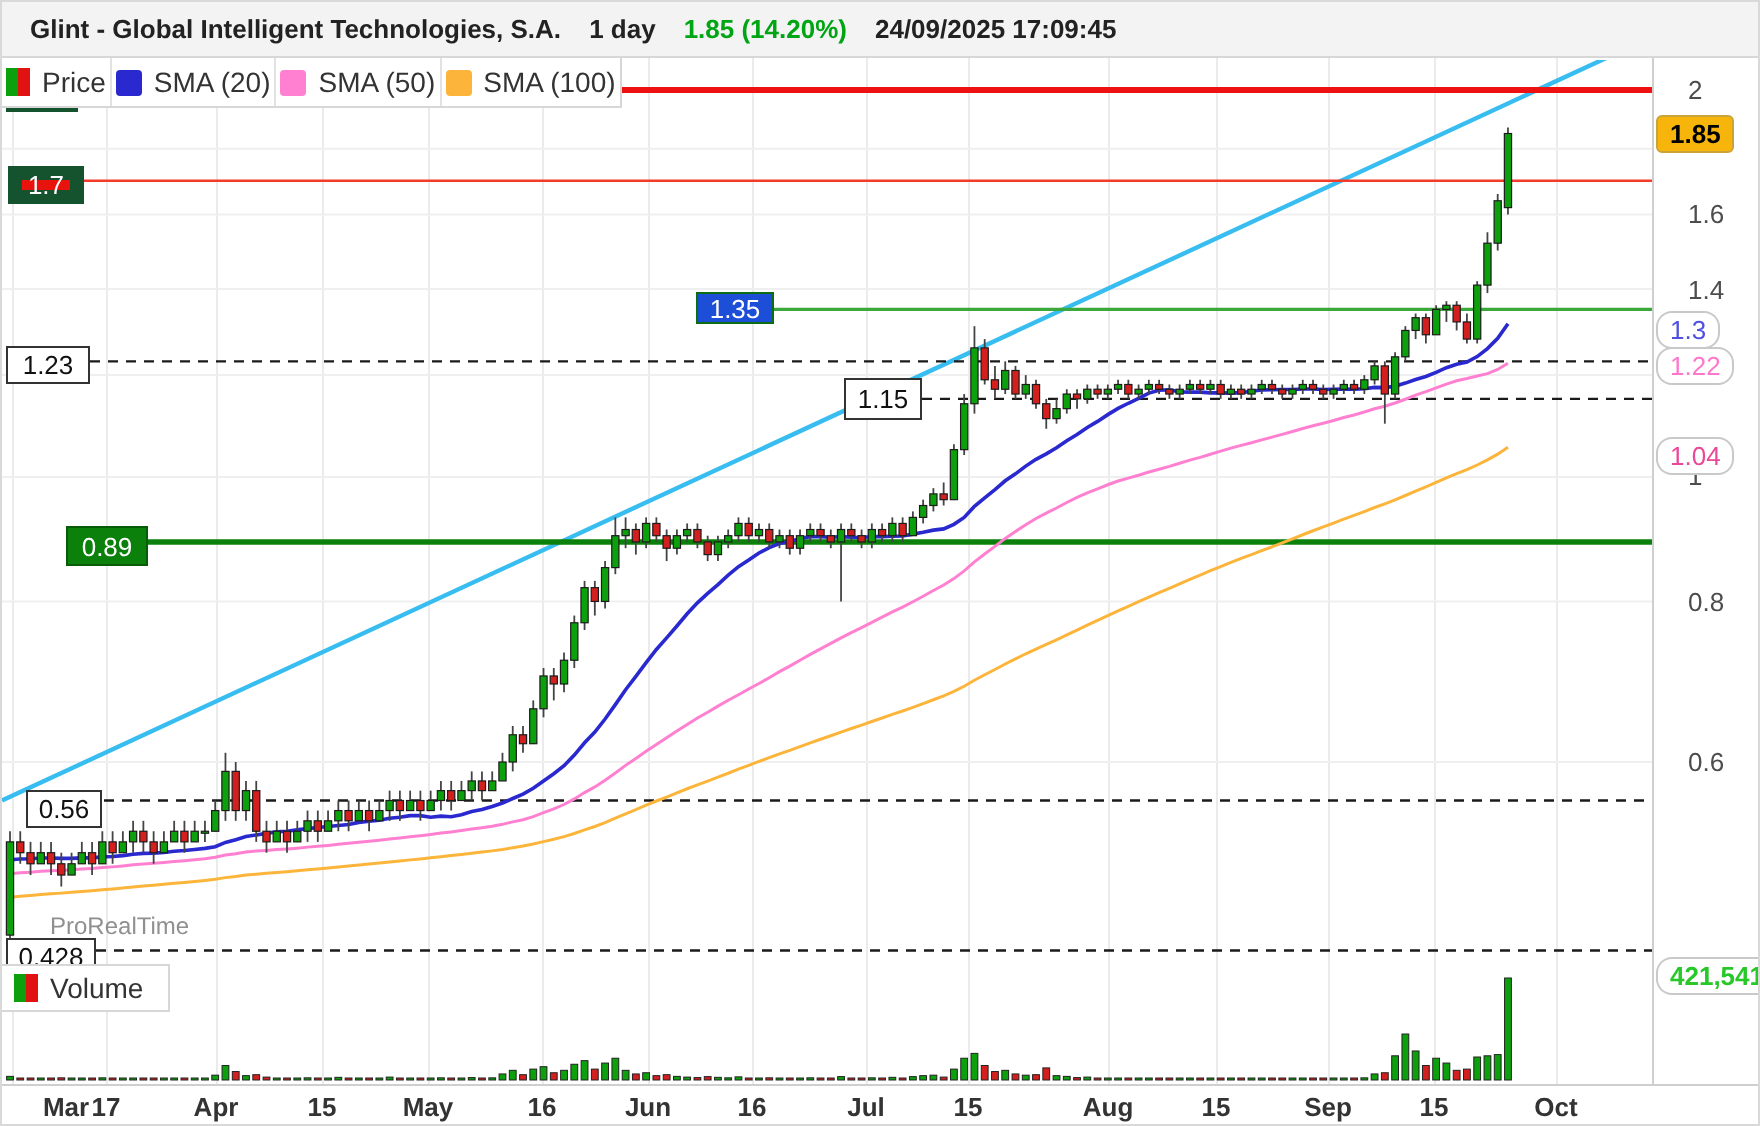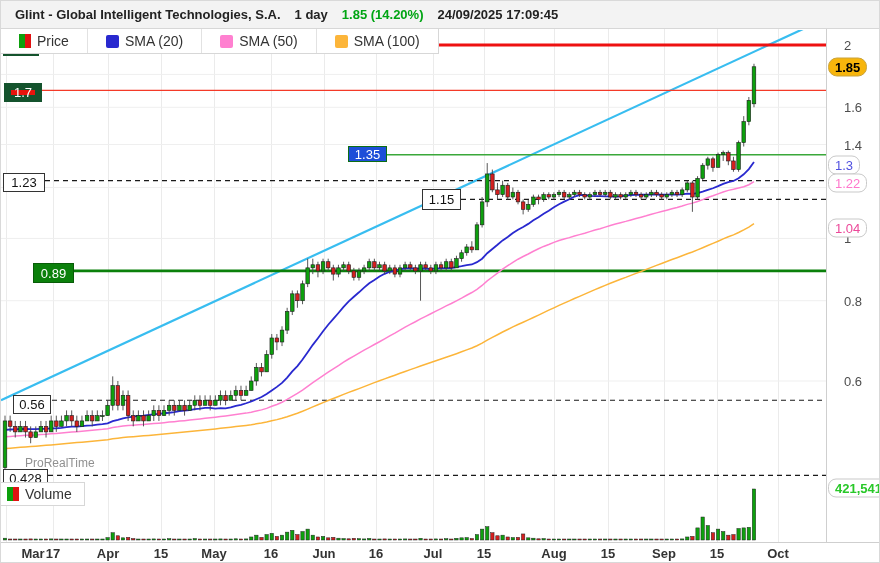--- a/index.html
+++ b/index.html
@@ -9,21 +9,21 @@
 
   
   .hdr { position:absolute; left:0; top:0; width:880px; height:28px; background:#f3f3f3;
          border-bottom:1px solid #d7d7d7; display:flex; align-items:center; gap:14px;
          padding:0 14px; font-size:13px; font-weight:bold; color:#222; white-space:nowrap; }
   .hdr .chg { color:#00a513; }
 
   
   .legend { position:absolute; left:0; top:28px; height:25px; display:flex; background:#fff;
             border-bottom:1px solid #d7d7d7; border-right:1px solid #d7d7d7; z-index:6; }
-  .lg-item { display:flex; align-items:center; gap:6px; padding:0 18px; border-right:1px solid #e2e2e2;
+  .lg-item { display:flex; align-items:center; gap:6px; padding:0 2px; border-right:1px solid #e2e2e2;
              font-size:14px; color:#333; cursor:pointer; }
   .lg-item:last-child { border-right:none; }
   .sw { width:13px; height:13px; border-radius:2px; display:inline-block; }
   .candle-sw { display:inline-flex; }
   .candle-sw i { width:6px; height:14px; display:inline-block; }
   .candle-sw i.g { background:#0da00d; }
   .candle-sw i.r { background:#e01212; }
 
   svg { position:absolute; left:0; top:0; }
 
@@ -40,21 +40,21 @@
   .lvl-115  { left:421px; top:188px; width:39px; height:21px; border-width:2px; border-color:#444; }
   .lvl-089  { left:32px; top:262px; width:41px; height:20px; background:#0b800b; border:1px solid #085c08; }
   .lvl-056  { left:12px;  top:394px; width:38px; height:19px; }
   .lvl-0428 { left:2px;  top:468px; width:45px; height:19px; }
 
   
   .raxis-line { position:absolute; left:825px; top:28px; width:1px; height:535px; background:#cfcfcf; }
   .rtick { position:absolute; left:843px; font-size:13px; color:#4d4d4d; transform:translateY(-50%); }
   .pill { position:absolute; left:827px; transform:translateY(-50%); font-size:13px; padding:1px 6px;
           background:#fff; border:1px solid #c9c9c9; border-radius:8px; white-space:nowrap; }
-  .pill-last { background:#f7b50c; border:1px solid #caa33b; border-radius:9px; color:#000; font-weight:bold; }
+  .pill-last { background:#f7b50c; border:1px solid #caa33b; border-radius:3px; color:#000; font-weight:bold; }
   .pill-sma20  { color:#5050e0; }
   .pill-sma50  { color:#ff77cc; }
   .pill-sma100 { color:#ec4899; }
   .pill-vol    { color:#28c828; font-weight:bold; }
 
   
   .xaxis { position:absolute; left:0; top:541px; width:880px; height:22px; background:#fff;
            border-top:1px solid #cfcfcf; }
   .xtick { position:absolute; top:3px; transform:translateX(-50%); font-size:13px; font-weight:bold; color:#333; }
 

